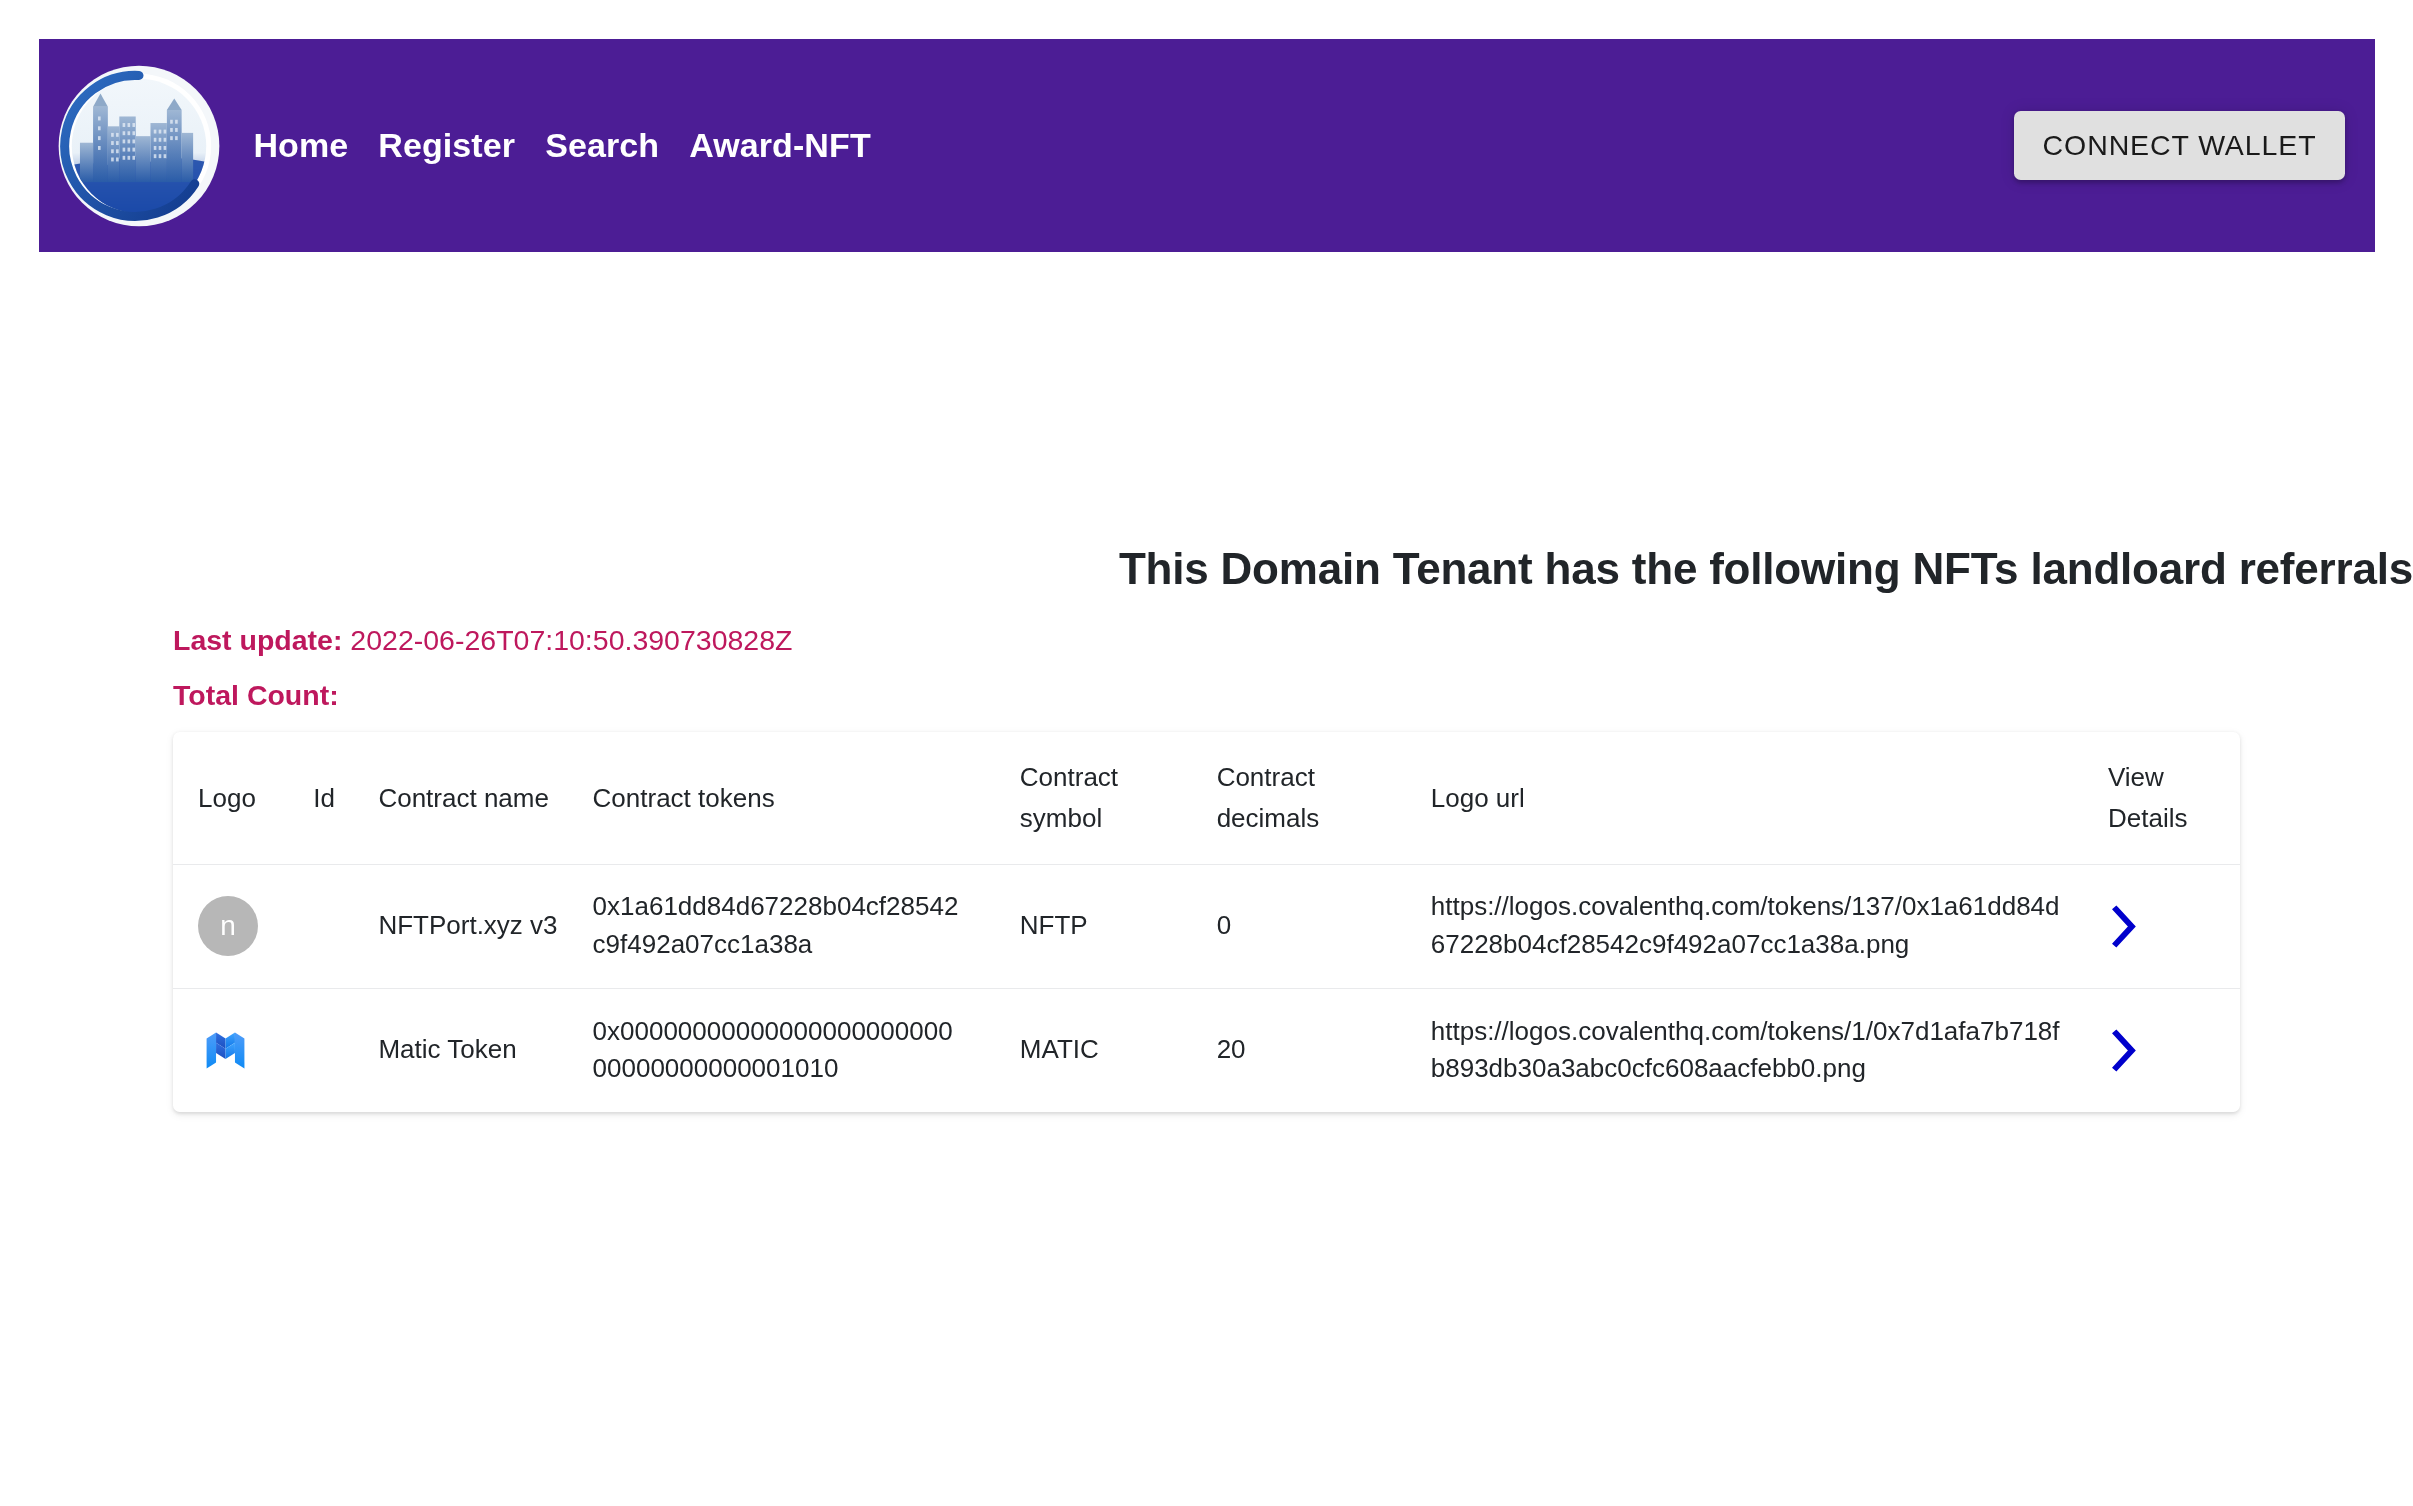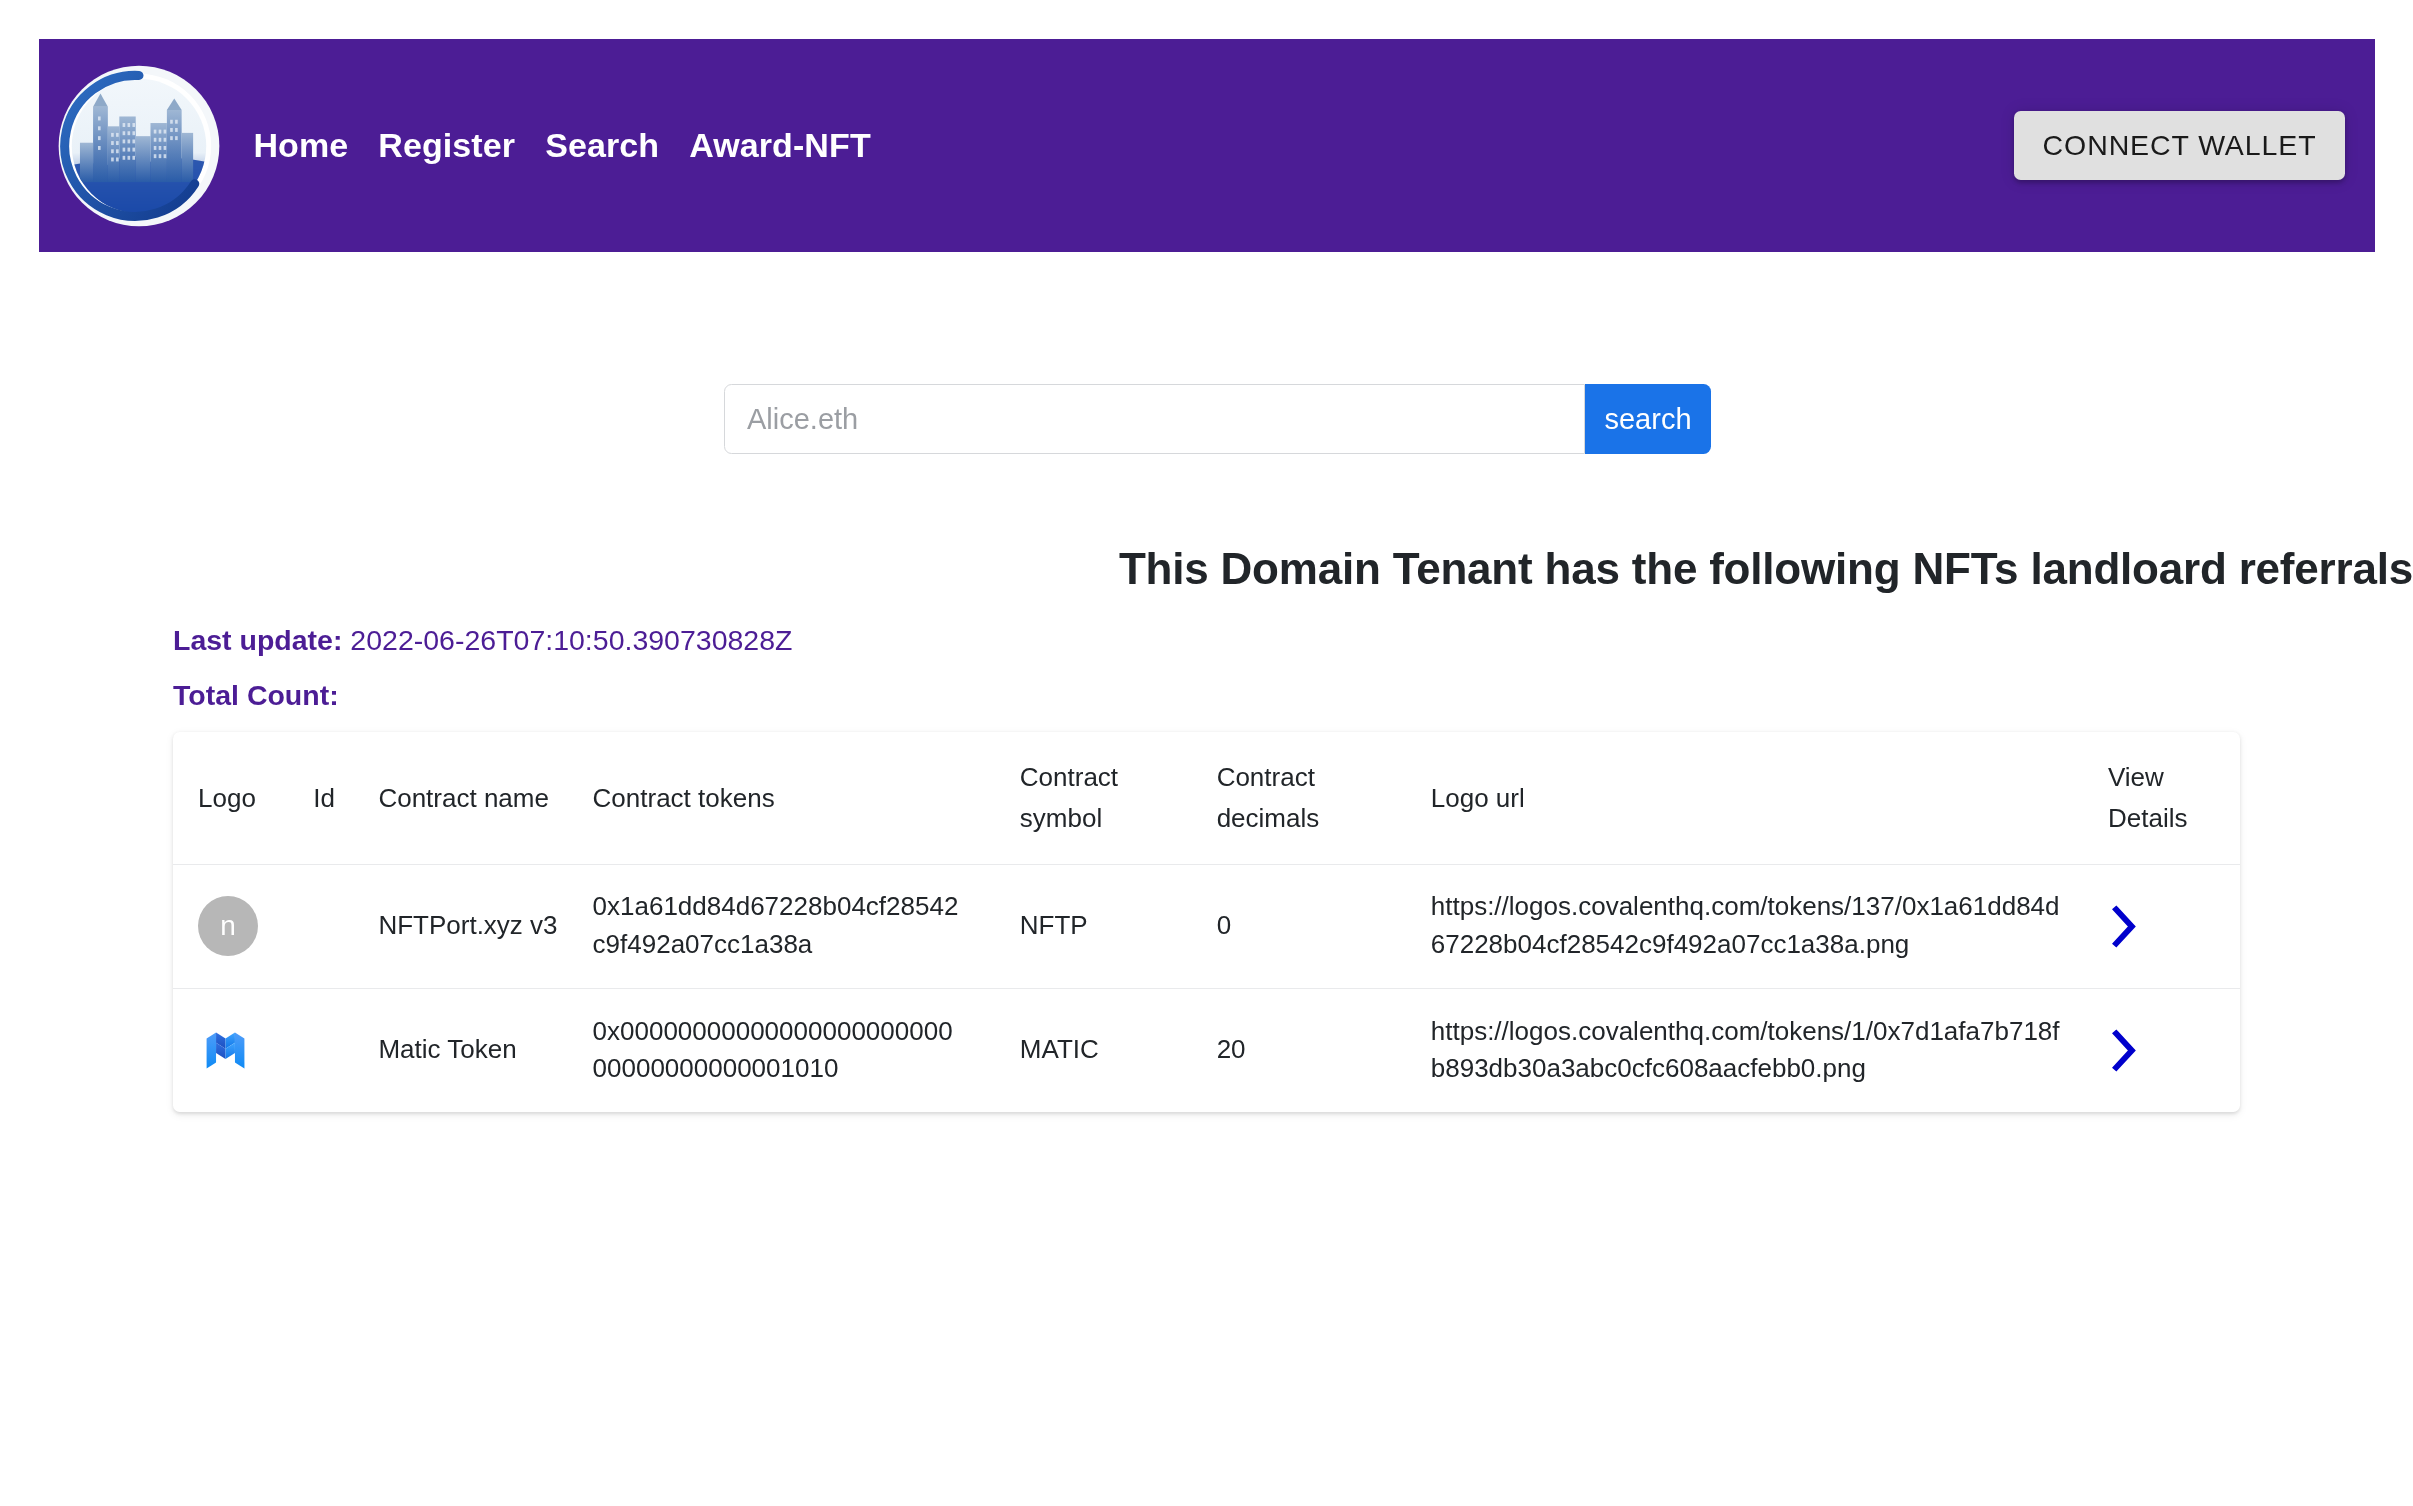--- a/index.html
+++ b/index.html
@@ -109,21 +109,21 @@
     text-align: right;
     font-size: 44px;
     font-weight: bold;
     color: #212529;
     letter-spacing: -0.2px;
   }
   .meta-line {
     position: absolute;
     left: 173px;
     font-size: 28.5px;
-    color: #4c1d95;
+    color: #be185d;
   }
   .meta-line.last-update { top: 624px; }
   .meta-line.total-count { top: 679px; }
   .meta-label { font-weight: bold; }
   .meta-value { font-weight: normal; }
 
   
   .table-card {
     position: absolute;
     left: 173px;
@@ -289,24 +289,20 @@
       <li>
         <a class="nav-link">Award-NFT</a>
       </li>
     </ul>
 
     <div class="nav-spacer"></div>
 
     <button class="connect-wallet">CONNECT WALLET</button>
   </nav>
 
-  <div class="search-row">
-    <input class="search-input" type="text" placeholder="Alice.eth" style="">
-    <button class="search-button">search</button>
-  </div>
 
   <h2 class="page-heading">This Domain Tenant has the following NFTs landloard referrals</h2>
 
   <div class="meta-line last-update">
     <span class="meta-label">Last update:</span>
     <span class="meta-value">2022-06-26T07:10:50.390730828Z</span>
   </div>
 
   <div class="meta-line total-count">
     <span class="meta-label">Total Count:</span>

